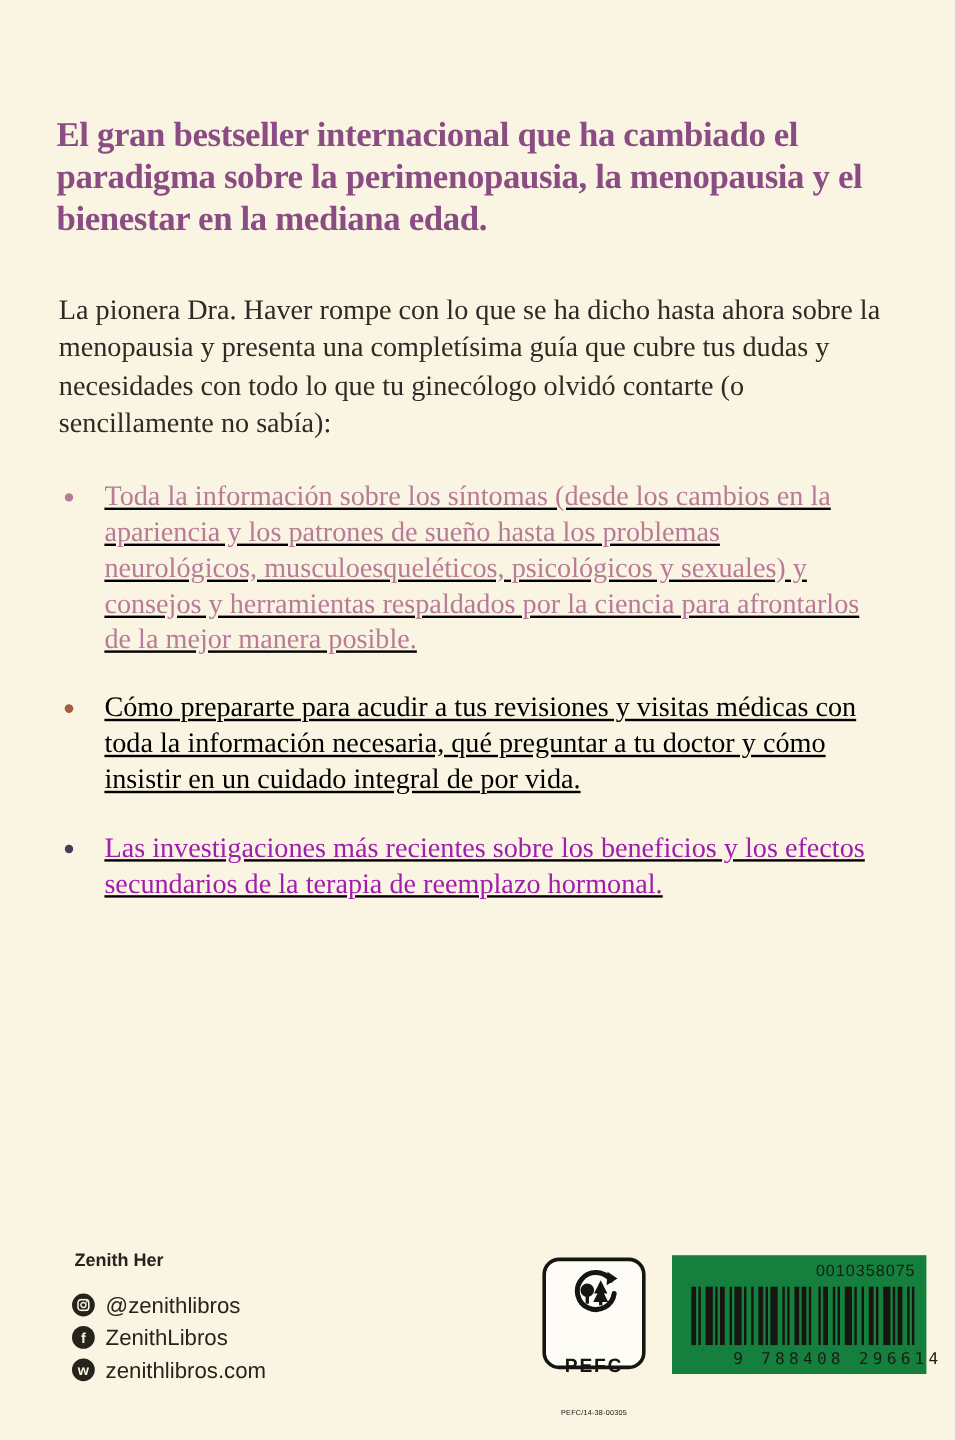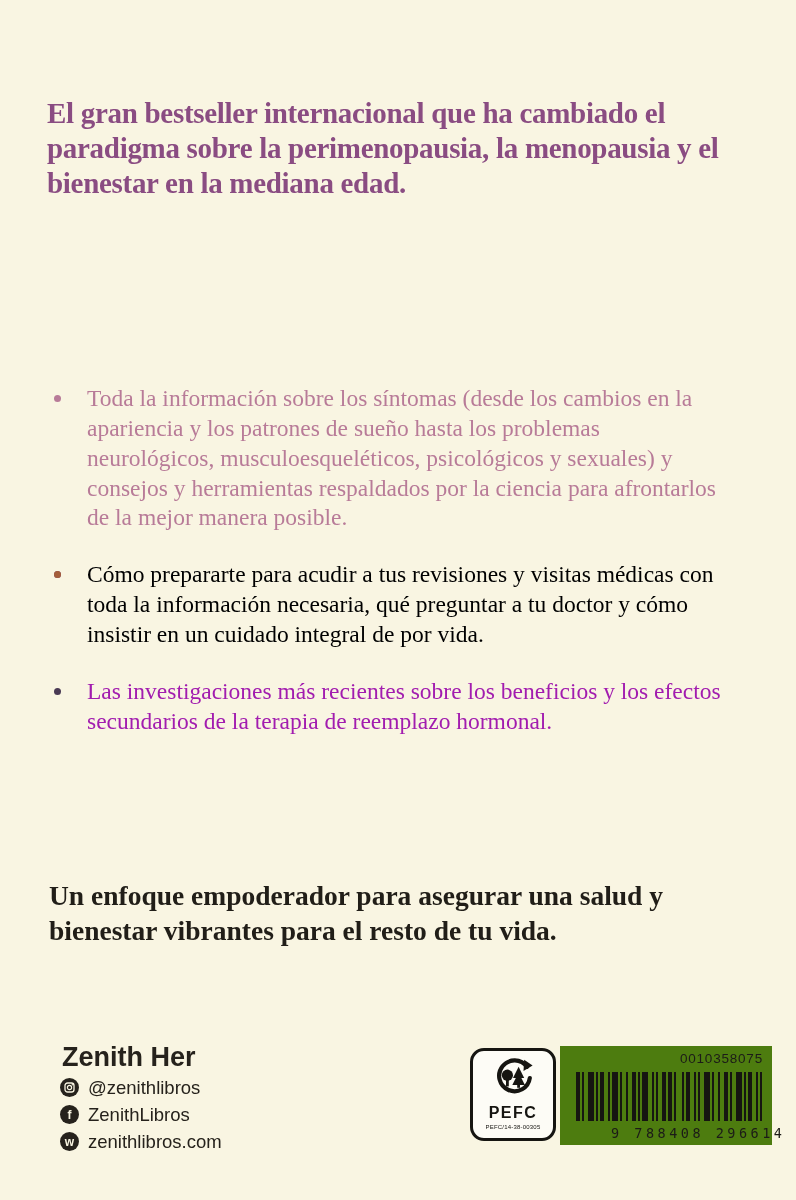--- a/index.html
+++ b/index.html
@@ -13,67 +13,67 @@
   .headline{
     position:absolute;left:47px;top:96px;width:706px;
     font-size:29px;font-weight:700;line-height:1.21;
     letter-spacing:-0.3px;margin:0;
   }
   .intro{
     position:absolute;left:49px;top:244px;width:700px;
     font-size:23.5px;line-height:1.34;margin:0;
   }
   .bullets{
-    position:absolute;left:49px;top:384px;width:680px;
-    list-style:none;margin:0;padding:0;
+    position:absolute;left:49px;top:400px;width:680px;
+    list-style:none;margin:0;padding:0;text-decoration:underline;
   }
   .bullets li{
     position:relative;padding-left:38px;margin:0 0 27px 0;
     font-size:23.5px;line-height:1.27;
   }
   .bullet-dot{
     position:absolute;left:5px;top:11px;width:7px;height:7px;border-radius:50%;
   }
   .closing{
     position:absolute;left:49px;top:878px;width:670px;
     font-size:27.5px;font-weight:700;line-height:1.28;margin:0;
   }
   .imprint{
     position:absolute;left:62px;top:1042px;
     font-family:"Liberation Sans", sans-serif;
-    font-weight:700;font-size:27px;color:#26221c;
+    font-weight:700;font-size:15px;color:#26221c;
   }
   .social{
     position:absolute;left:60px;top:1074px;
     font-family:"Liberation Sans", sans-serif;
     font-size:18.5px;color:#26221c;
   }
   .social-row{display:flex;align-items:center;height:27px;gap:9px;}
   .badge-circle{
     width:19px;height:19px;border-radius:50%;background:#26221c;
     display:flex;align-items:center;justify-content:center;flex:0 0 auto;
     color:#f9f5e2;font-weight:700;font-size:12px;line-height:1;
   }
   .pefc{
-    position:absolute;left:470px;top:1048px;width:86px;height:93px;
+    position:absolute;left:452px;top:1048px;width:86px;height:93px;
     background:#fdfcf6;border:3.5px solid #161511;border-radius:14px;
     display:flex;flex-direction:column;align-items:center;justify-content:flex-start;
-    box-sizing:border-box;padding-top:6px;
+    box-sizing:border-box;padding-top:6px;gap:25px;
   }
   .pefc-label{
     font-family:"Liberation Sans", sans-serif;font-weight:700;
     font-size:16px;letter-spacing:1.5px;color:#161511;margin-top:1px;
   }
   .pefc-cert{
     font-family:"Liberation Sans", sans-serif;font-size:6px;
     color:#161511;margin-top:2px;letter-spacing:0.2px;
   }
   .barcode{
     position:absolute;left:560px;top:1046px;width:212px;height:99px;
-    background:#4d7c0f;
+    background:#15803d;
   }
   .barcode-extra{
     position:absolute;top:5px;right:9px;
     font-family:"Liberation Sans", sans-serif;font-size:13.5px;
     letter-spacing:0.8px;color:#1c1b18;
   }
   .barcode-bars{
     position:absolute;left:16px;top:26px;height:49px;width:186px;
     display:flex;align-items:stretch;overflow:hidden;
   }
@@ -84,40 +84,40 @@
     letter-spacing:3.5px;color:#1c1b18;white-space:nowrap;margin-left:45px;
   }
 </style>
 </head>
 <body>
 
 <div class="page" style="background: rgb(249, 245, 226);">
 
   <h1 class="headline" style="color: rgb(138, 76, 130);">El gran bestseller internacional que ha cambiado el paradigma sobre la perimenopausia, la menopausia y el bienestar en la mediana edad.</h1>
 
+  <p class="intro" style="color: rgb(46, 42, 37);">La pionera Dra. Haver rompe con lo que se ha dicho hasta ahora sobre la menopausia y presenta una completísima guía que cubre tus dudas y necesidades con todo lo que tu ginecólogo olvidó contarte (o sencillamente no sabía):</p>
 
   <ul class="bullets">
     <li>
       <span class="bullet-dot" style="background: rgb(184, 123, 152);"></span>
       <span style="color: rgb(184, 123, 152);">Toda la información sobre los síntomas (desde los cambios en la apariencia y los patrones de sueño hasta los problemas neurológicos, musculoesqueléticos, psicológicos y sexuales) y consejos y herramientas respaldados por la ciencia para afrontarlos de la mejor manera posible.</span>
     </li>
     <li>
       <span class="bullet-dot" style="background: rgb(125, 74, 128);"></span>
     </li>
     <li>
       <span class="bullet-dot" style="background: rgb(164, 94, 58);"></span>
       <span style="color: #000000;">Cómo prepararte para acudir a tus revisiones y visitas médicas con toda la información necesaria, qué preguntar a tu doctor y cómo insistir en un cuidado integral de por vida.</span>
     </li>
     <li>
       <span class="bullet-dot" style="background: rgb(74, 58, 84);"></span>
       <span style="color: #a21caf;">Las investigaciones más recientes sobre los beneficios y los efectos secundarios de la terapia de reemplazo hormonal.</span>
     </li>
   </ul>
 
-  <p class="closing" style="color: rgb(33, 30, 24);">Un enfoque empoderador para asegurar una salud y bienestar vibrantes para el resto de tu vida.</p>
 
   <div class="imprint">Zenith Her</div>
 
   <div class="social">
     <div class="social-row">
       <span class="badge-circle">
         <svg width="11" height="11" viewBox="0 0 11 11" aria-hidden="true">
           <rect x="1" y="1" width="9" height="9" rx="2.6" fill="none" stroke="#f9f5e2" stroke-width="1.3"></rect>
           <circle cx="5.5" cy="5.5" r="2.1" fill="none" stroke="#f9f5e2" stroke-width="1.2"></circle>
           <circle cx="8.3" cy="2.8" r="0.7" fill="#f9f5e2"></circle>

